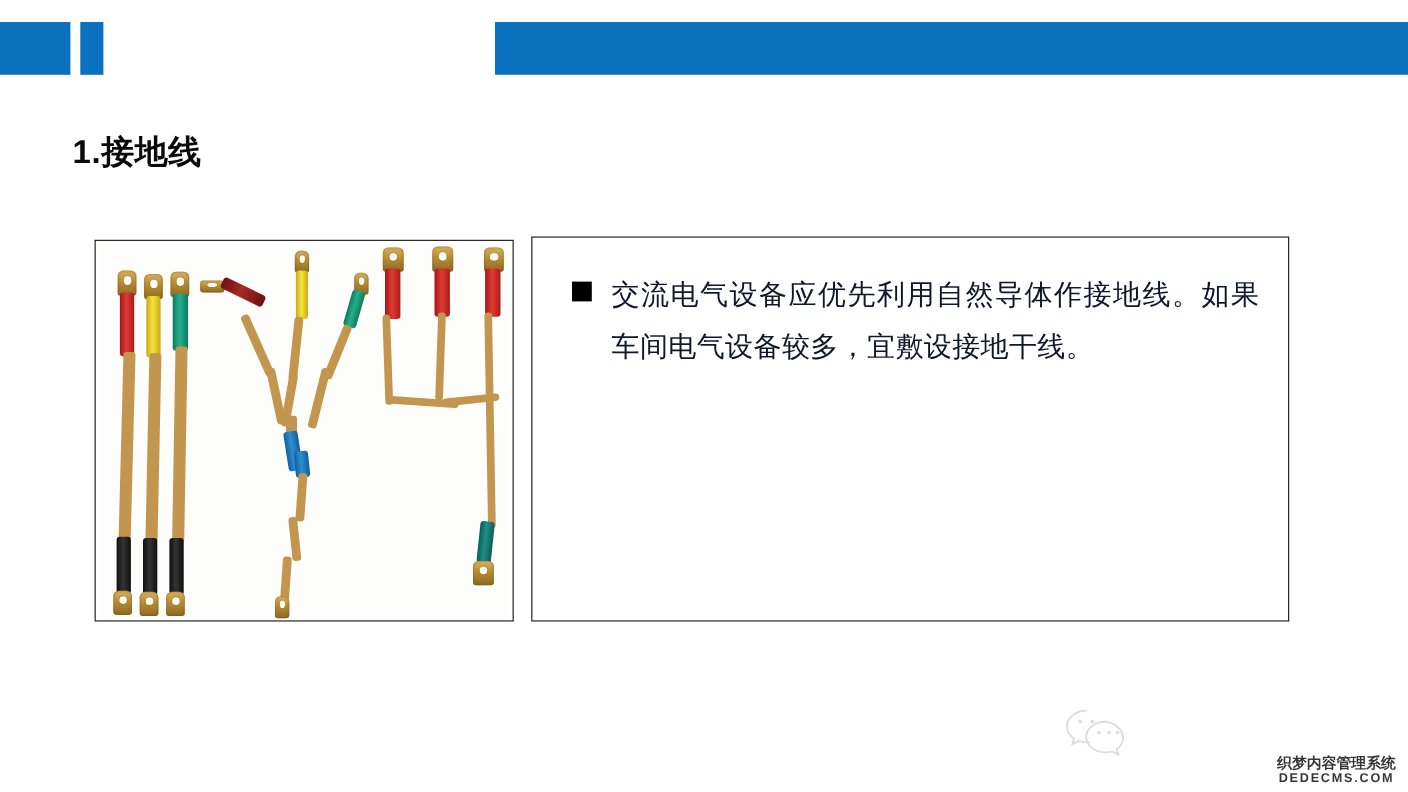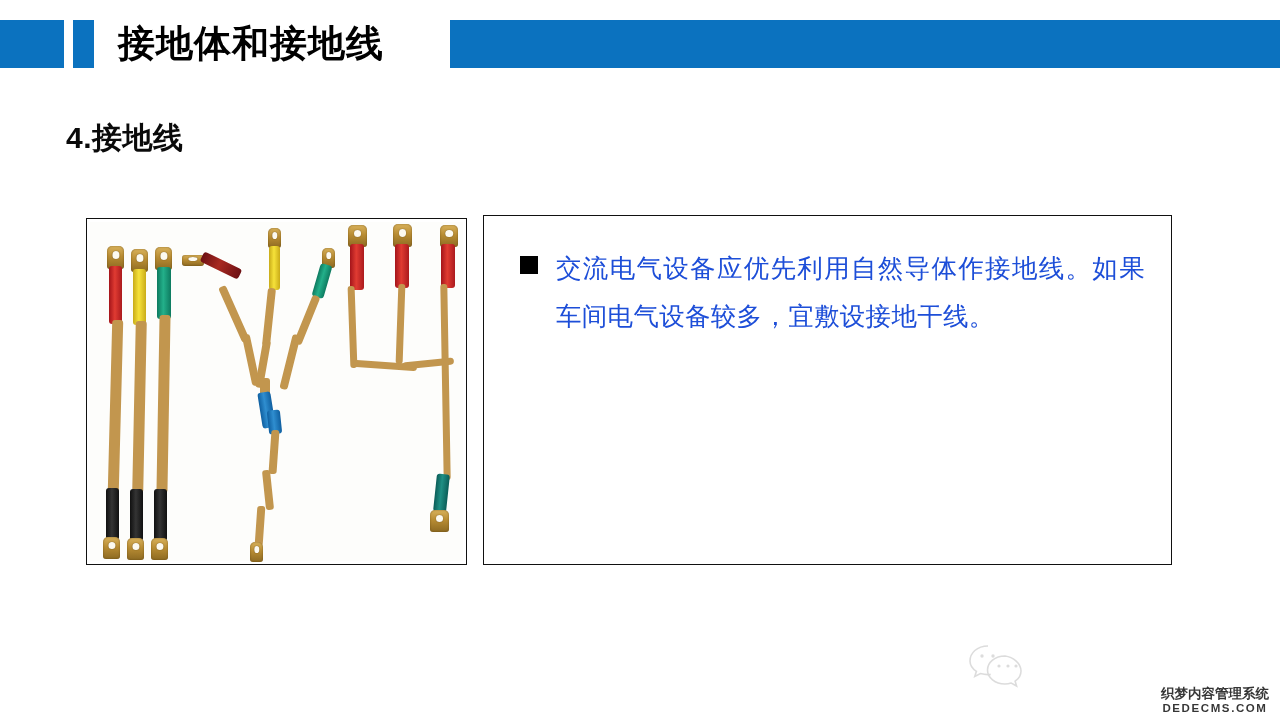--- a/index.html
+++ b/index.html
@@ -154,21 +154,21 @@
     width: 18px;
     height: 18px;
     background: #000000;
     margin-top: 12px;
     margin-right: 18px;
   }
   .bullet-text {
     flex: 1 1 auto;
     font-size: 25.5px;
     line-height: 48px;
-    color: #1d4ed8;
+    color: #0f172a;
     text-align: justify;
     letter-spacing: 0.3px;
   }
 
   
   .wm-wechat {
     position: absolute;
     left: 968px;
     top: 636px;
     width: 300px;
@@ -210,25 +210,24 @@
     line-height: 14px;
     white-space: nowrap;
   }
 </style>
 </head>
 <body>
 
 <div class="header">
   <div class="hdr-block-wide"></div>
   <div class="hdr-block-narrow"></div>
-  <div class="hdr-title">接地体和接地线</div>
   <div class="hdr-bar"></div>
 </div>
 
-<div class="section-title">4.接地线</div>
+<div class="section-title">1.接地线</div>
 
 <div class="photo-panel">
   <div class="photo-inner">
 
     <div class="lug" style="left:17px;  top:24px;  width:17px; height:23px;"></div>
     <div class="sleeve sl-red" style="left:19px; top:44px; width:13px; height:58px;"></div>
     <div class="strap" style="left:20px; top:98px; width:11px; height:172px; transform:rotate(1.5deg);"></div>
     <div class="sleeve sl-black" style="left:16px; top:266px; width:13px; height:52px;"></div>
     <div class="lug" style="left:13px; top:315px; width:17px; height:22px;"></div>
 

